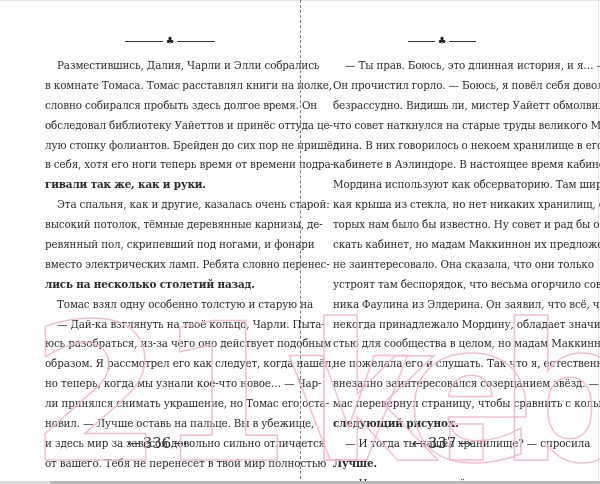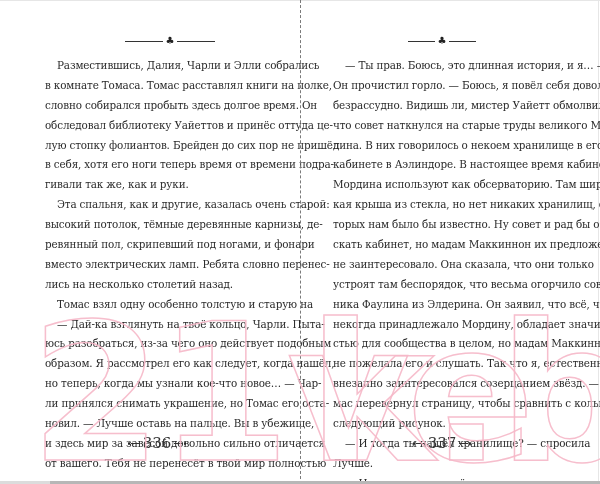--- a/index.html
+++ b/index.html
@@ -30,21 +30,21 @@
     .orn-glyph { font-size: 10px; color: #222; padding: 0 3px; line-height: 10px; }
     .text {
       position: absolute; top: 56px;
       font-size: 10.4px; line-height: 19.9px; color: #2a2a2a;
       letter-spacing: -0.15px;
     }
     .page.left .text { left: 45px; width: 222px; }
     .page.right .text { left: 33px; width: 222px; }
     .ln { display: block; white-space: nowrap; text-align: justify; text-align-last: justify; height: 19.9px; overflow: visible; }
     .ln.indent { padding-left: 12px; }
-    .ln.last { text-align-last: left; }
+    .ln.last { text-align-last: left; font-weight: bold; }
     .folio {
       position: absolute; top: 436px; height: 14px;
       display: flex; align-items: center; justify-content: center;
       font-size: 15px; color: #333;
     }
     .page.left .folio { left: 128px; width: 58px; }
     .page.right .folio { left: 113px; width: 58px; text-align: right; }
     .folio .dot { width: 3px; height: 3px; background: #222; border-radius: 50%; }
     .folio .dash { height: 1px; width: 14px; background: #333; margin: 0 1px; }
     .folio .num { padding: 0 2px; }

